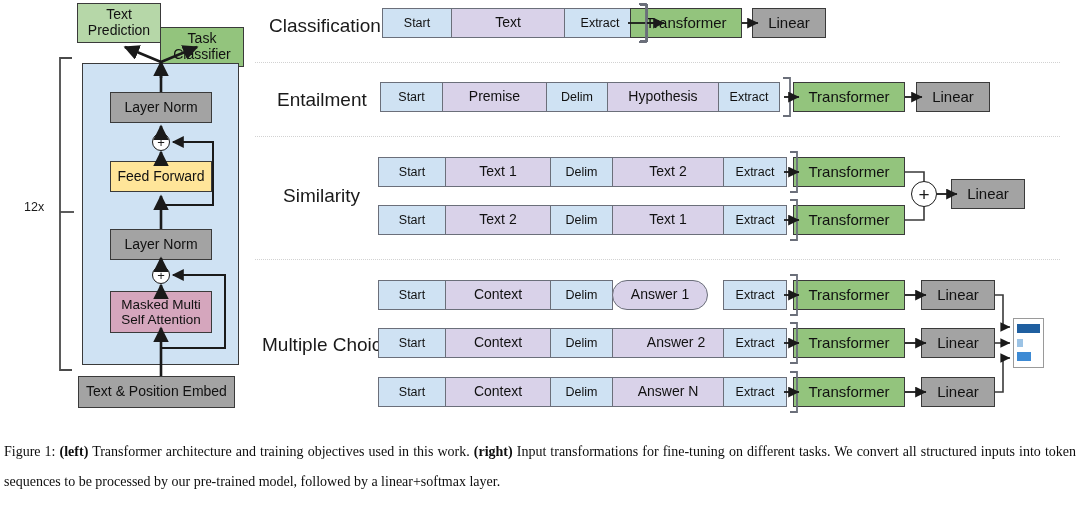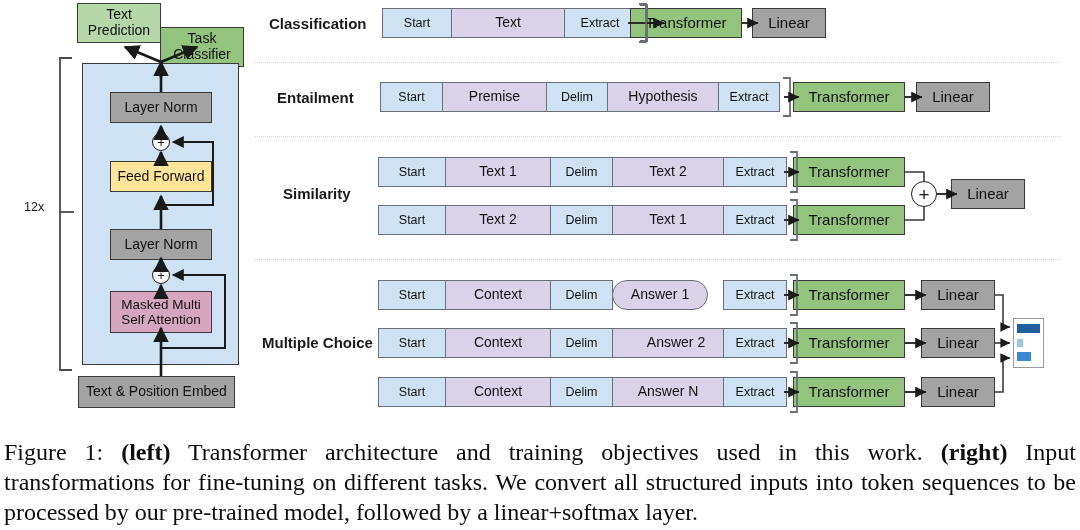--- a/index.html
+++ b/index.html
@@ -52,36 +52,36 @@
     background: #cfe2f3;
     border: 1.6px solid #3a3a3a;
   }
 
   
   .lbl {
     position: absolute;
     color: #1a1a1a;
     white-space: nowrap;
   }
-  .row-label { font-size: 15px; font-weight: bold; }
+  .row-label { font-size: 19px; }
   .tiny-label { font-size: 13px; }
 
   
   .sep {
     position: absolute;
     height: 0;
     border-top: 1.6px dotted #d2d2d2;
   }
 
   
   #caption {
     position: absolute;
     left: 4px; top: 437px; width: 1072px;
     font-family: "Liberation Serif", serif;
-    font-size: 24px;
+    font-size: 14px;
     line-height: 30px;
     color: #0d0d0d;
     text-align: justify;
     text-justify: inter-word;
   }
   #caption b { font-weight: bold; }
 
   
   #watermark {
     position: absolute;

